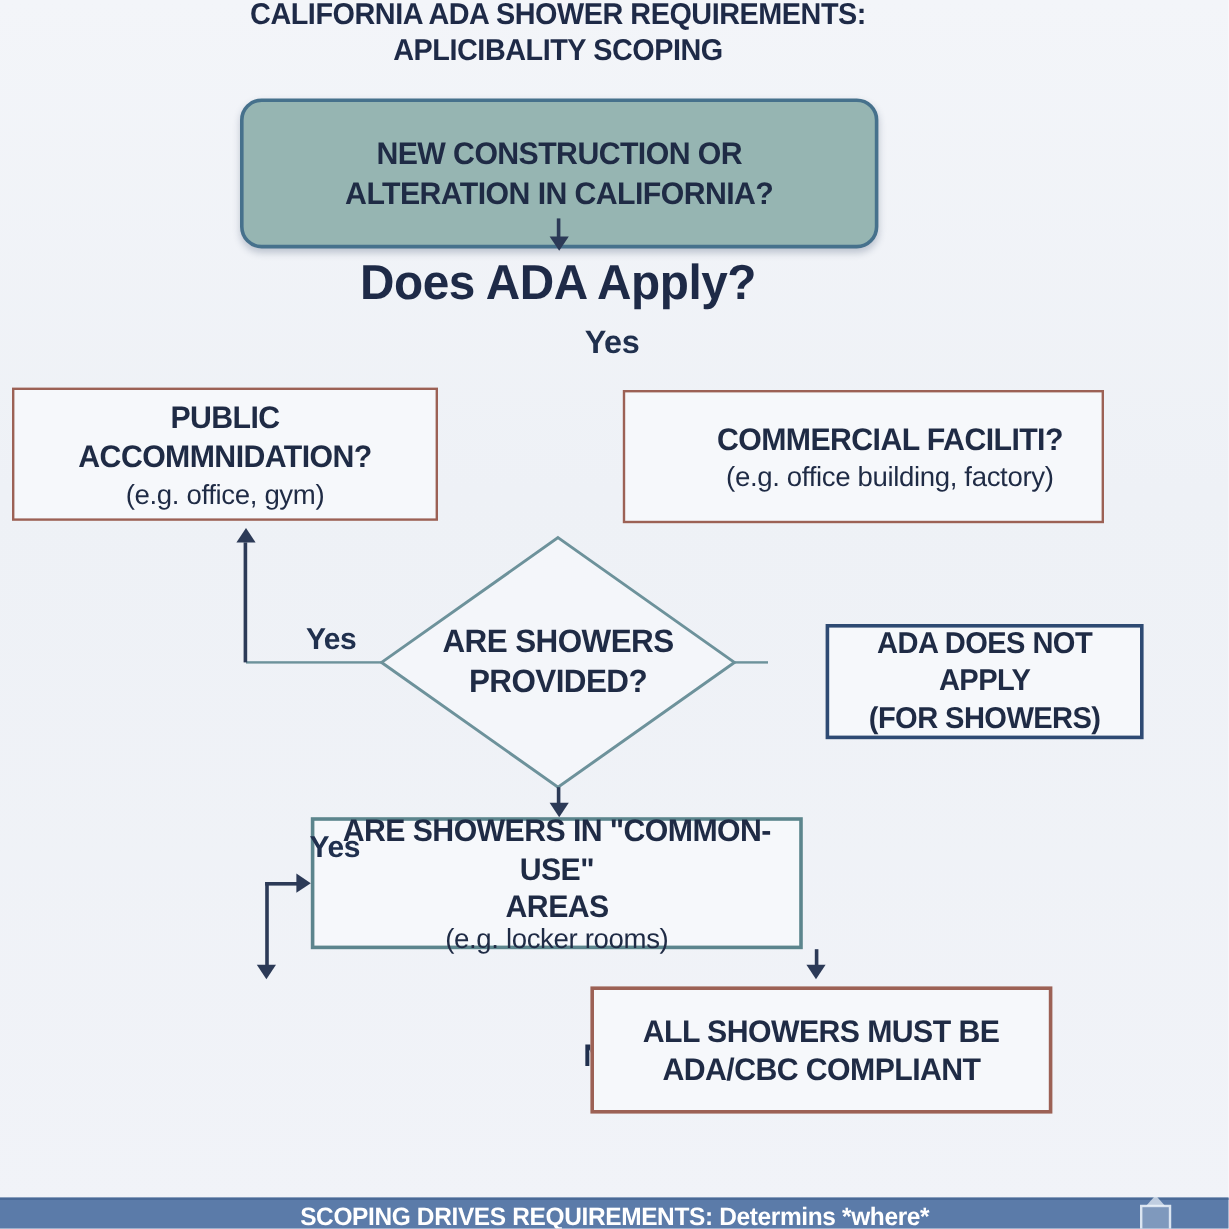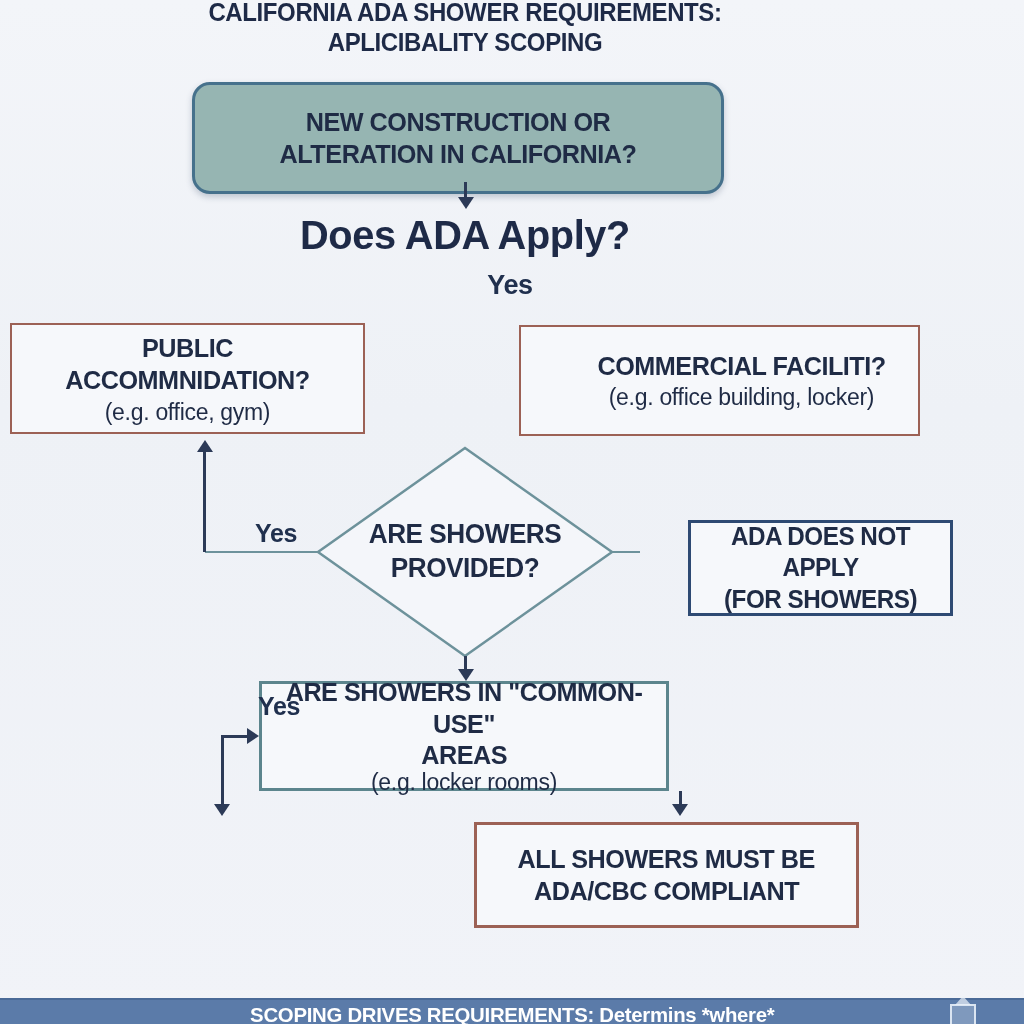--- a/index.html
+++ b/index.html
@@ -56,40 +56,40 @@
     border-bottom:9px solid rgba(235,242,250,.7);}
 </style>
 </head>
 <body>
 
 <div class="canvas">
 
   <div class="txt center title-line" style="top:-2px;">CALIFORNIA ADA SHOWER REQUIREMENTS:</div>
   <div class="txt center title-line" style="top:28px;">APLICIBALITY SCOPING</div>
 
-  <div class="node start-node" style="left:192px;top:82px;width:532px;height:112px;padding:6px 28px;">
+  <div class="node start-node" style="left:200px;top:82px;width:532px;height:125px;padding:6px 28px;">
     <div class="main">NEW CONSTRUCTION OR ALTERATION IN CALIFORNIA?</div>
   </div>
 
   <div class="vline" style="left:464px;top:182px;height:16px;"></div>
   <div class="arrow-down" style="left:458px;top:197px;"></div>
 
   <div class="txt center big-question" style="top:212px;">Does ADA Apply?</div>
   <div class="txt center branch-label" style="top:270px;font-size:27px;">Yes</div>
 
   <div class="node q-border" style="left:10px;top:323px;width:355px;height:111px;border-width:2px;">
     <div class="main">PUBLIC ACCOMMNIDATION?</div>
     <div class="sub">(e.g. office, gym)</div>
   </div>
 
   <div class="txt branch-label" style="left:478px;top:360px;font-size:27px;">Yes</div>
 
   <div class="node q-border" style="left:519px;top:325px;width:401px;height:111px;border-width:2px;padding-left:44px;">
     <div class="main">COMMERCIAL FACILITI?</div>
-    <div class="sub">(e.g. office building, locker)</div>
+    <div class="sub">(e.g. office building, factory)</div>
   </div>
 
   <svg class="diamond-svg" width="330" height="234" viewBox="0 0 330 234">
     <polygon points="165,13 312,117 165,221 18,117" fill="#f4f6fa" stroke="#6d929b" stroke-width="2.5"></polygon>
   </svg>
   <div class="diamond-text">
     <div>ARE SHOWERS</div>
     <div>PROVIDED?</div>
   </div>
 
@@ -119,21 +119,21 @@
   <div class="arrow-right" style="left:247px;top:728px;"></div>
   <div class="vline" style="left:221px;top:735px;height:70px;"></div>
   <div class="arrow-down" style="left:214px;top:804px;"></div>
 
 
   <div class="txt branch-label" style="left:441px;top:864px;font-size:26px;">No</div>
 
   <div class="vline" style="left:679px;top:791px;height:14px;"></div>
   <div class="arrow-down" style="left:672px;top:804px;"></div>
 
-  <div class="node q-border" style="left:474px;top:822px;width:385px;height:106px;">
+  <div class="node q-border" style="left:492px;top:822px;width:385px;height:106px;">
     <div class="main">ALL SHOWERS MUST BE</div>
     <div class="main">ADA/CBC COMPLIANT</div>
   </div>
 
   <div class="footer">
     <div class="footer-text">SCOPING DRIVES REQUIREMENTS: Determins *where*</div>
     <div class="building-icon"></div>
   </div>
 
 </div>

